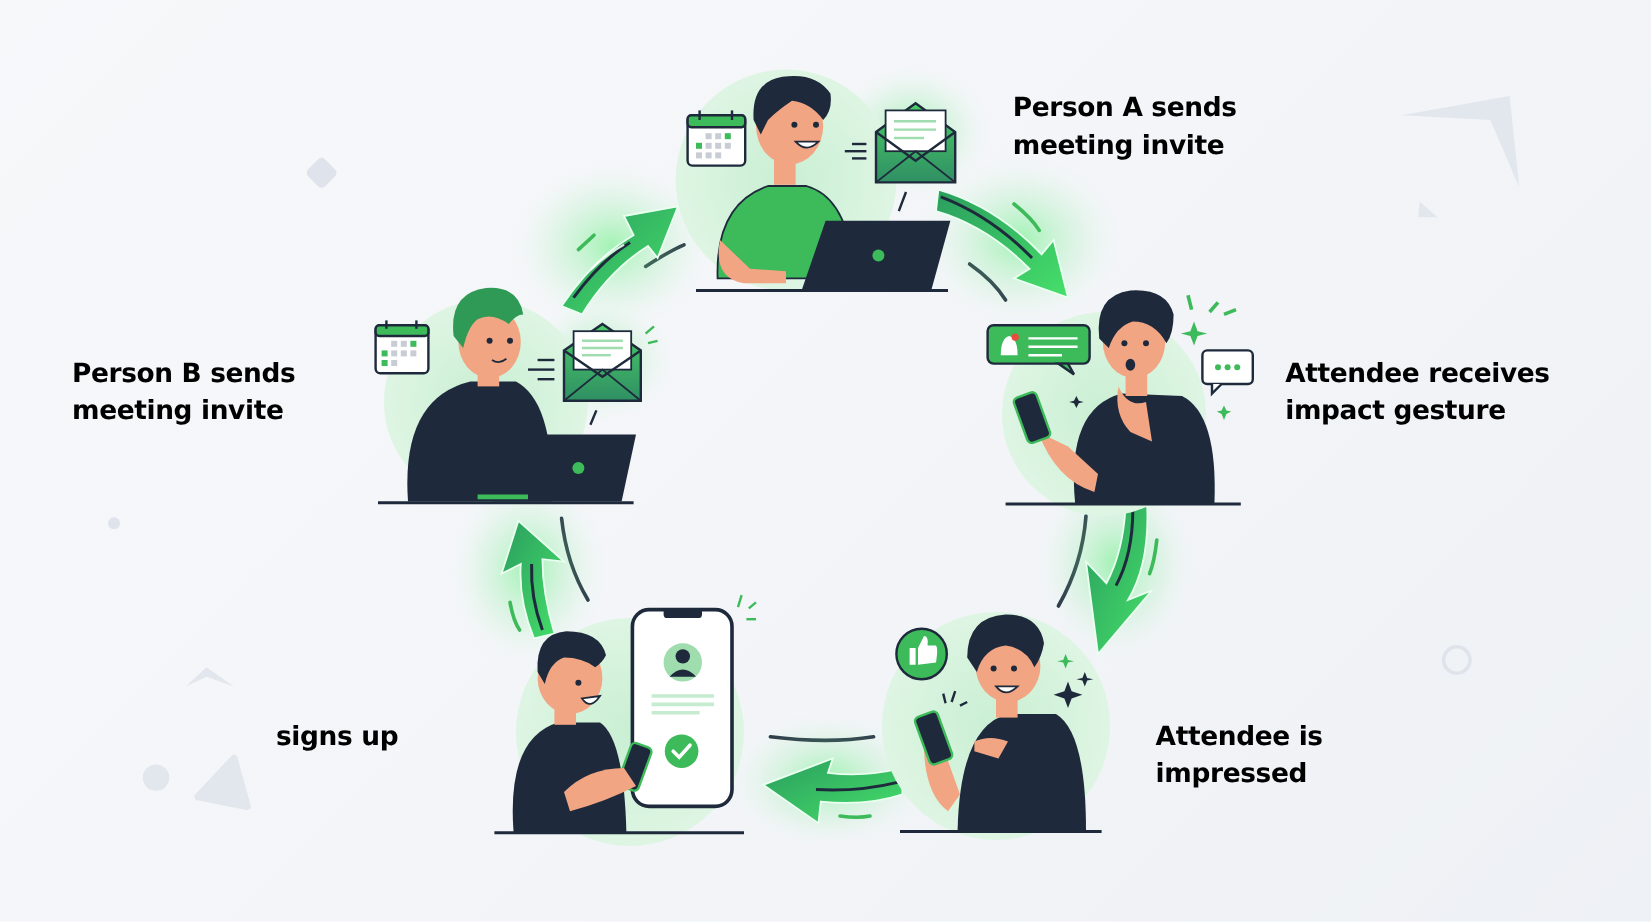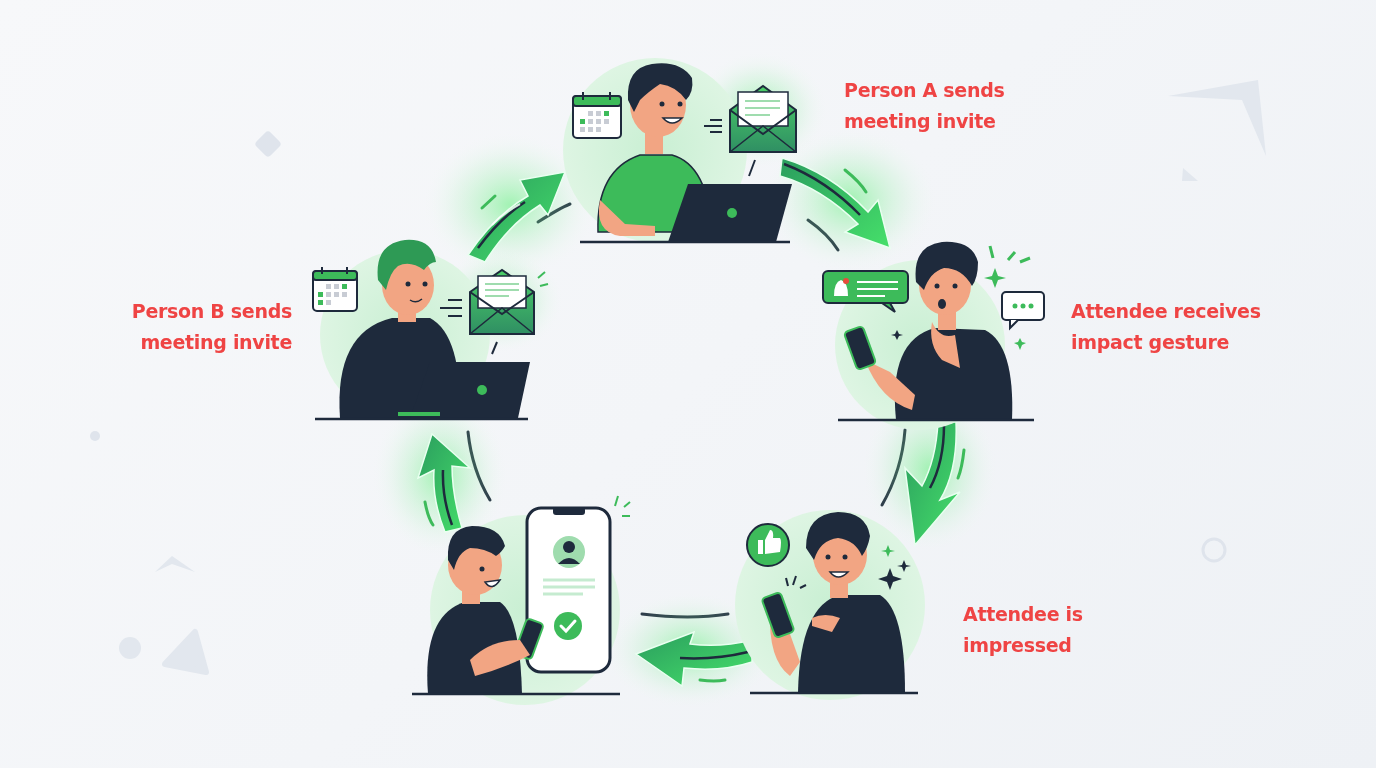--- a/index.html
+++ b/index.html
@@ -7,27 +7,27 @@
   body {
     background: linear-gradient(135deg, #f7f8fa 0%, #f3f5f8 50%, #eef1f5 100%);
     font-family: "Liberation Sans", sans-serif;
     position: relative;
   }
   .stage { position: absolute; left: 0; top: 0; width: 1376px; height: 768px; }
   .label {
     position: absolute;
     font-family: "DejaVu Sans", sans-serif;
     font-weight: bold;
-    font-size: 19px;
+    font-size: 22px;
     line-height: 31px;
-    color: #ef4444;
+    color: #000000;
     letter-spacing: -0.3px;
   }
   .label span { display: block; }
-  .label.right { text-align: right; }
+  .label.right { }
   .label.left { text-align: left; }
   svg { position: absolute; left: 0; top: 0; }
 </style>
 </head>
 <body>
 
 <div class="stage">
 
 <svg width="1376" height="768" viewBox="0 0 1376 768">
   <defs>
@@ -320,20 +320,21 @@
   <span>Attendee is</span>
   <span>impressed</span>
 </div>
 
 <div class="label left" style="left:1071px; top:296px;">
   <span>Attendee receives</span>
   <span>impact gesture</span>
 </div>
 
 <div class="label right" style="left:230px; top:599px; width:160px;">
+  <span>signs up</span>
 </div>
 
 <div class="label right" style="left:60px; top:296px; width:232px;">
   <span>Person B sends</span>
   <span>meeting invite</span>
 </div>
 
 </div>
 
 </body></html>

